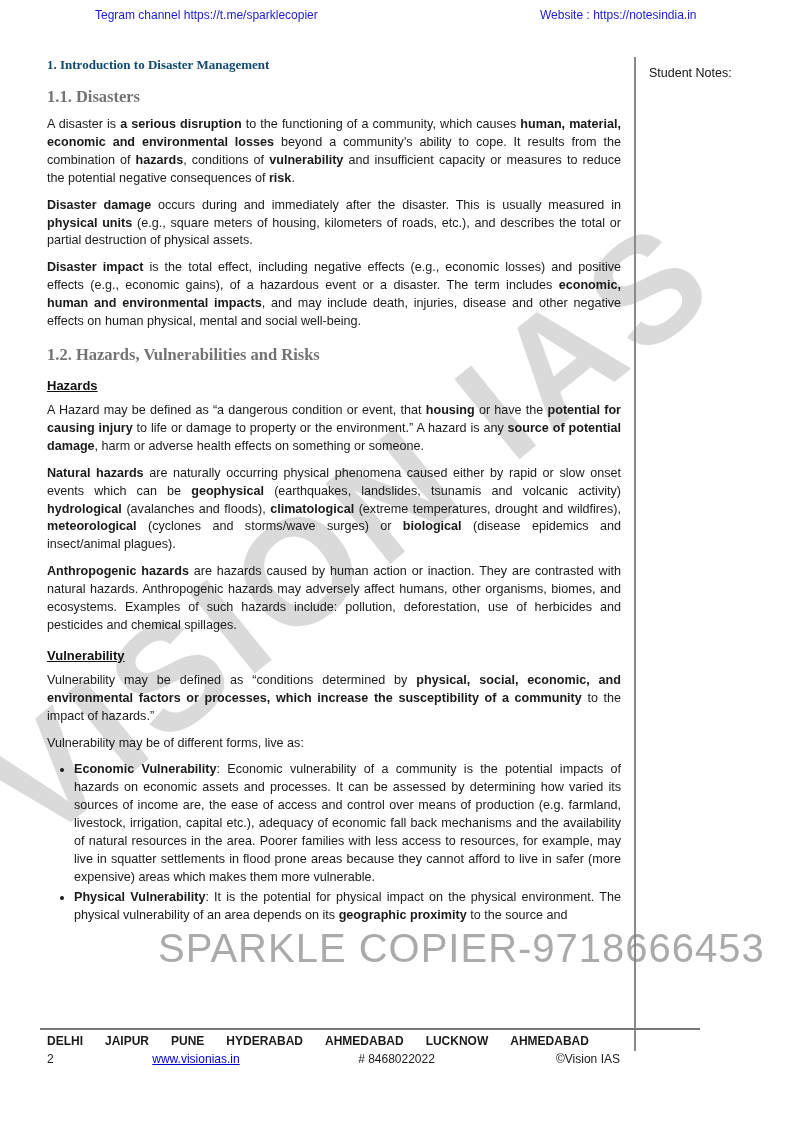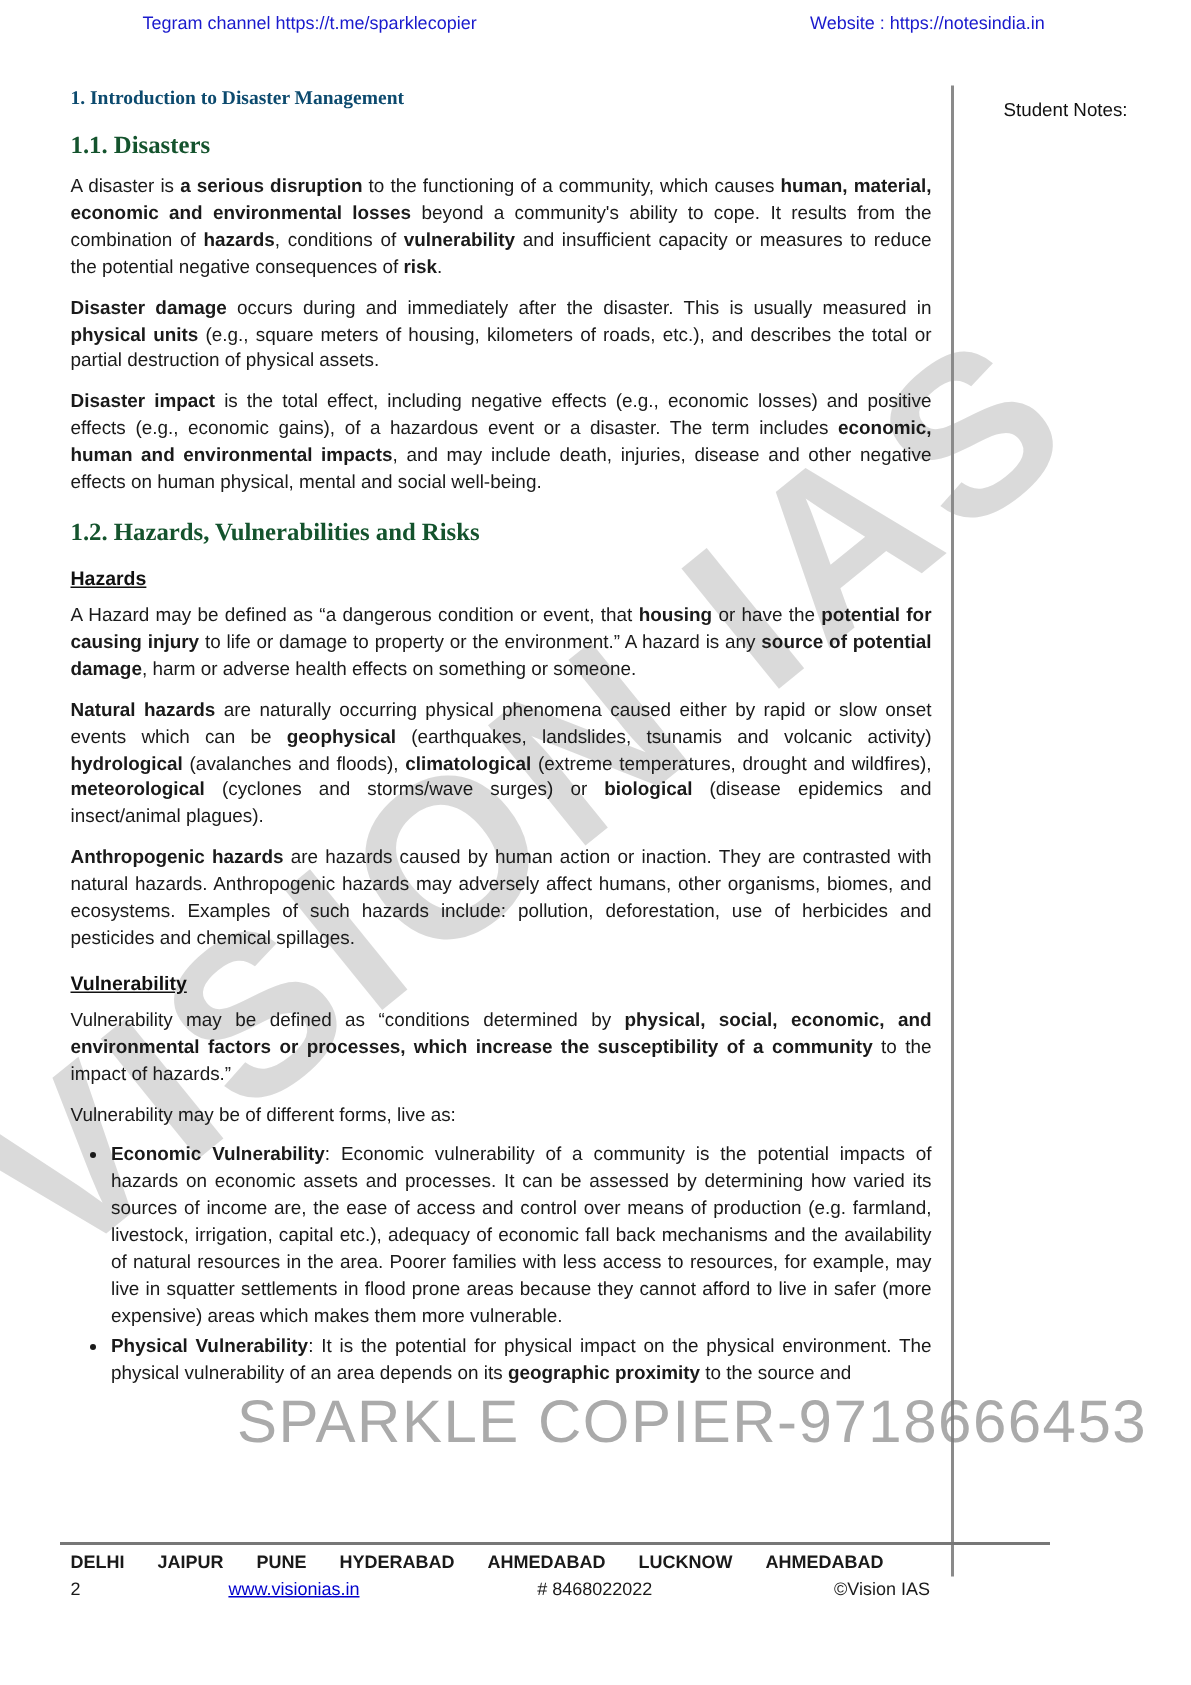--- a/index.html
+++ b/index.html
@@ -6,40 +6,40 @@
   .page{
     position:relative;width:794px;height:1123px;background:#ffffff;
     font-family:"Liberation Sans",sans-serif;color:#1a1a1a;overflow:hidden;border-radius:27px;
   }
   
   .hdr{position:absolute;top:8px;font-size:12px;color:#1a1acd;}
   .hdr-left{left:95px;}
   .hdr-right{left:540px;}
   
   .vdivider{position:absolute;left:634px;top:57px;width:2px;height:994px;background:#8a8a8a;}
-  .notes-label{position:absolute;left:669px;top:66px;font-size:12.5px;color:#111;}
+  .notes-label{position:absolute;left:649px;top:66px;font-size:12.5px;color:#111;}
   
   .wm-diag{
     position:absolute;left:350px;top:530px;transform:translate(-50%,-50%) rotate(-39deg);
     font-size:150px;font-weight:bold;letter-spacing:8px;white-space:nowrap;
     color:rgba(140,140,140,0.32);z-index:0;pointer-events:none;
   }
   .wm-bottom{
     position:absolute;left:158px;top:926px;font-size:40px;letter-spacing:1px;
     color:rgba(125,125,125,0.65);z-index:3;white-space:nowrap;pointer-events:none;
   }
   
   .body-col{position:absolute;left:47px;top:57px;width:574px;z-index:1;}
   h1.doc-title{
     font-family:"Liberation Serif",serif;font-size:13px;font-weight:bold;
     color:#0c4a6e;margin:0 0 12px 0;
   }
   h2.sec{
     font-family:"Liberation Serif",serif;font-size:16.5px;font-weight:bold;
-    color:#14532d;margin:14px 0 9px 0;
+    color:#737373;margin:14px 0 9px 0;
   }
   h3.sub{
     font-size:13px;font-weight:bold;text-decoration:underline;
     margin:13px 0 9px 0;color:#111;
   }
   .body-col p{
     font-size:12.6px;line-height:17.9px;text-align:justify;margin:0 0 9px 0;
   }
   ul.vuln-list{margin:2px 0 0 0;padding-left:27px;}
   ul.vuln-list li{

